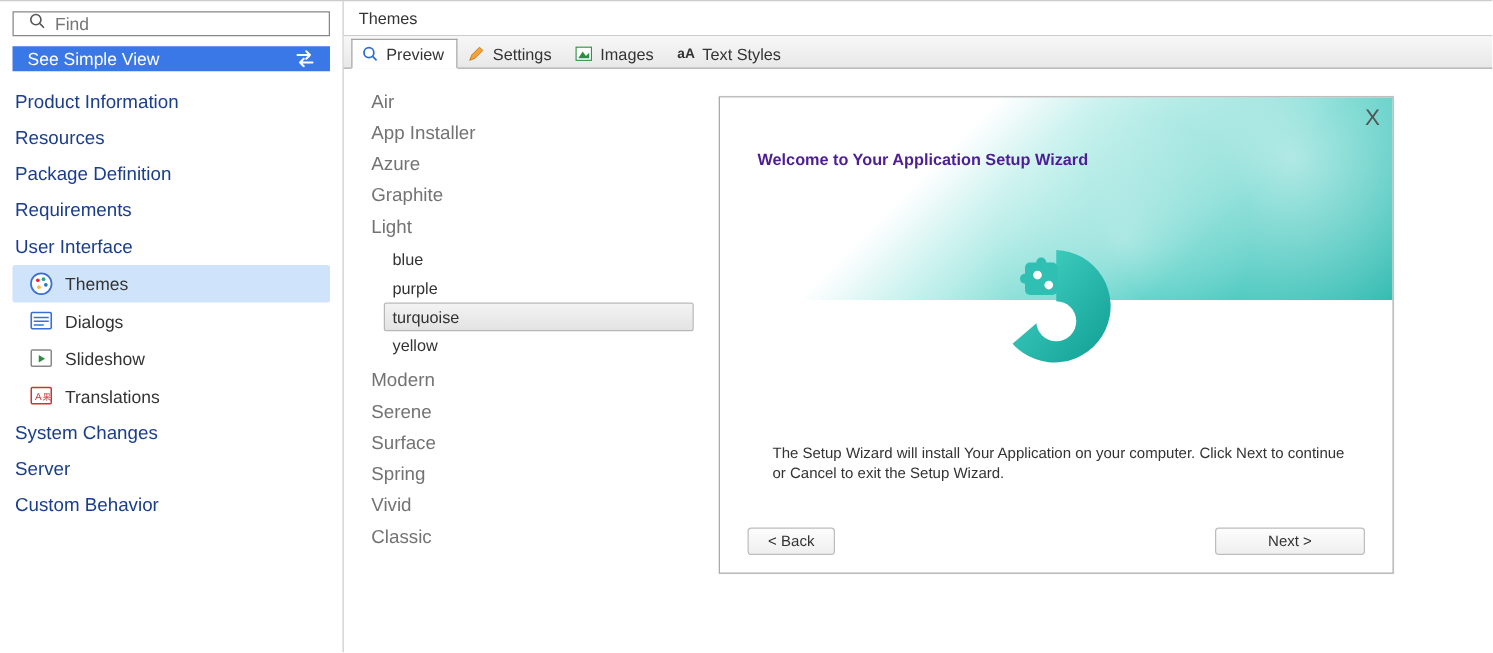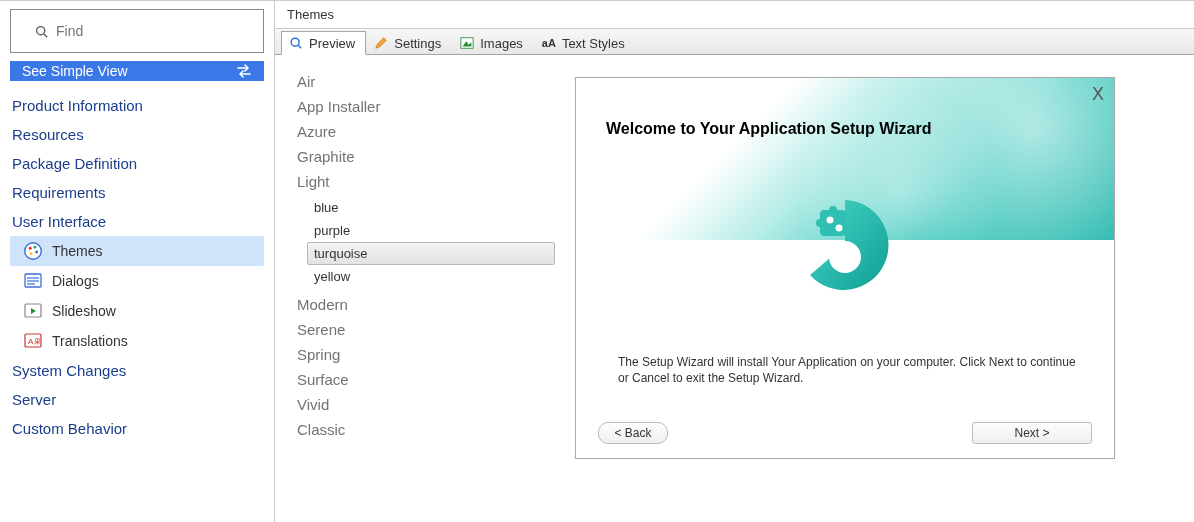--- a/index.html
+++ b/index.html
@@ -23,24 +23,23 @@
   .sidebar {
     width: 275px;
     border-right: 1px solid #ccc;
     padding: 8px 10px;
     display: flex;
     flex-direction: column;
     gap: 6px;
   }
   .search-box {
     border: 1px solid #888;
-    height: 44px;
-    display: flex;
-    align-items: center;
-    padding: 0 24px;
+    height: 20px;
+    display: flex;
+    padding: 0 12px;
     gap: 6px;
   }
   .search-icon-svg { width: 13px; height: 13px; color: #555; }
   .search-input {
     border: none;
     outline: none;
     font-size: 14px;
     color: #555;
     flex: 1;
     background: transparent;
@@ -173,23 +172,23 @@
     height: 162px;
     background:
       radial-gradient(circle at 85% 30%, rgba(255,255,255,0.6) 0%, rgba(255,255,255,0) 35%),
       radial-gradient(circle at 60% 70%, rgba(255,255,255,0.4) 0%, rgba(255,255,255,0) 30%),
       linear-gradient(135deg, #ffffff 0%, #ffffff 32%, #b8ede8 48%, #3cc8bd 72%, #20b5aa 100%);
   }
   .wizard-title {
     position: absolute;
     top: 42px;
     left: 30px;
-    font-size: 16px;
+    font-size: 13px;
     font-weight: bold;
-    color: #000000;
+    color: #4c1d95;
   }
   .wizard-close {
     position: absolute;
     top: 6px; right: 10px;
     font-size: 18px;
     color: #555;
     cursor: pointer;
     font-family: Arial, sans-serif;
   }
   .wizard-logo {
@@ -223,21 +222,21 @@
     border: 1px solid #bcbcbc;
     background: linear-gradient(#fdfdfd,#efefef);
     border-radius: 3px;
     font-size: 12px;
     color: #333;
     display: flex;
     align-items: center;
     justify-content: center;
     cursor: pointer;
   }
-  .wiz-btn.back { min-width: 70px; border-radius: 10px; }
+  .wiz-btn.back { min-width: 70px; }
 </style>
 </head>
 <body>
 
 <div class="app">
 
   <div class="sidebar">
     <div class="search-box">
       <svg class="search-icon-svg" viewBox="0 0 16 16" fill="none" stroke="currentColor" stroke-width="1.6">
         <circle cx="7" cy="7" r="5"></circle>
@@ -356,22 +355,22 @@
         <div class="theme-link">Graphite</div>
         <div class="theme-link">Light</div>
         <div class="variant-list">
           <div class="variant">blue</div>
           <div class="variant">purple</div>
           <div class="variant selected">turquoise</div>
           <div class="variant">yellow</div>
         </div>
         <div class="theme-link">Modern</div>
         <div class="theme-link">Serene</div>
+        <div class="theme-link">Surface</div>
         <div class="theme-link">Spring</div>
-        <div class="theme-link">Surface</div>
         <div class="theme-link">Vivid</div>
         <div class="theme-link">Classic</div>
       </div>
 
       <div class="preview-wrap">
         <div class="wizard">
           <div class="wizard-banner"></div>
           <div class="wizard-close">X</div>
           <div class="wizard-title">Welcome to Your Application Setup Wizard</div>
 

